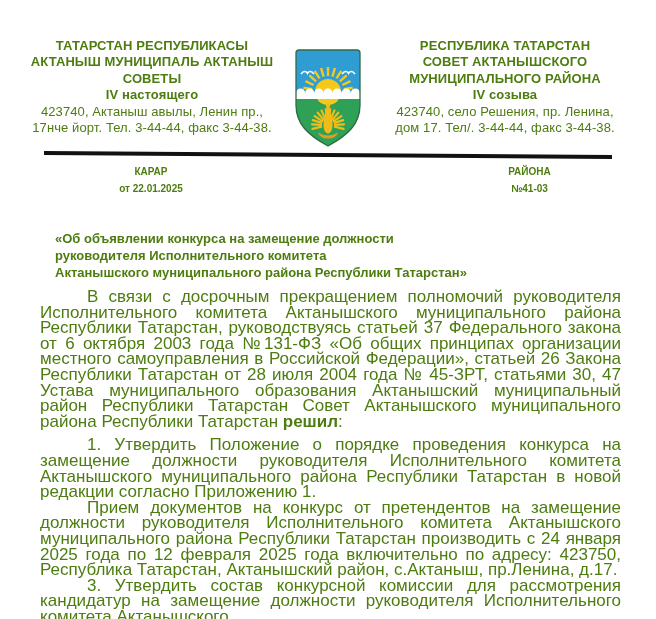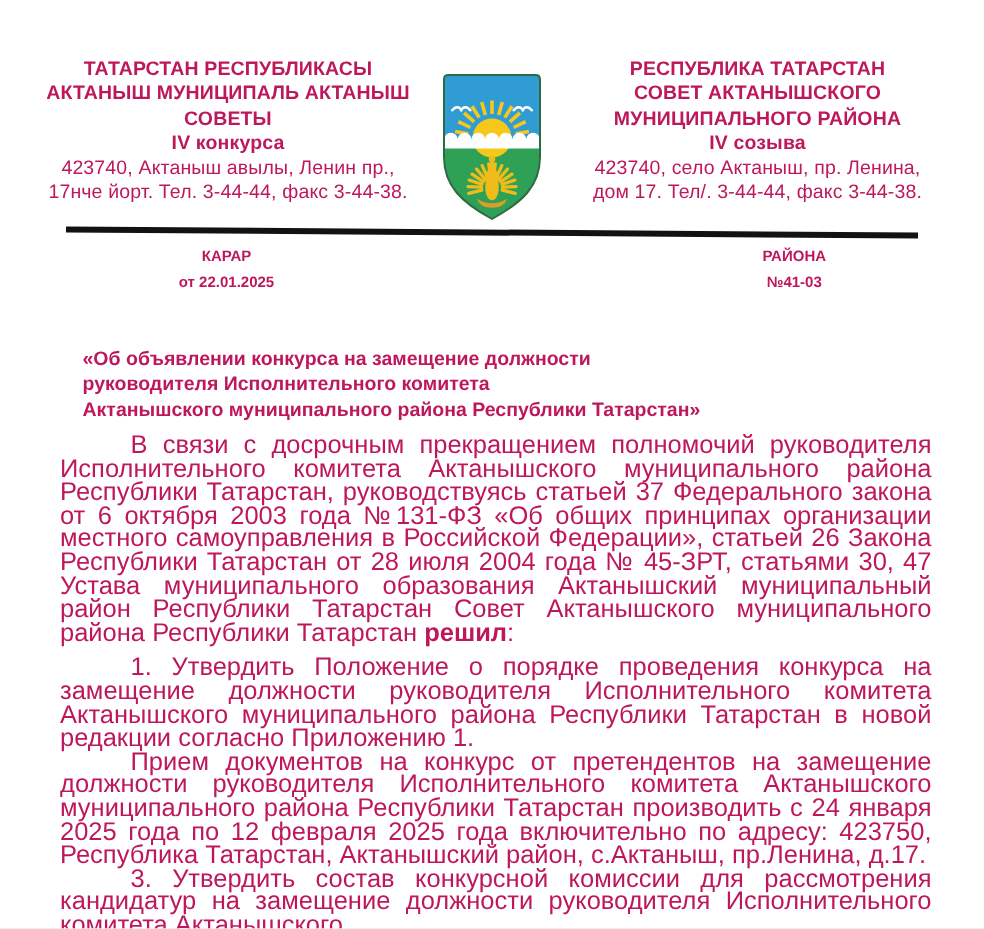--- a/index.html
+++ b/index.html
@@ -1,18 +1,18 @@
 <!DOCTYPE html>
 <html><head>
 <meta charset="utf-8">
 <style>
   html,body{margin:0;padding:0;background:#e8e8e8;}
   .page{
     position:relative;width:656px;height:619px;background:#ffffff;
-    overflow:hidden;font-family:"Liberation Sans", sans-serif;color:#be185d;
+    overflow:hidden;font-family:"Liberation Sans", sans-serif;color:#4d7c0f;
     margin:0 auto;
   }
   
   .letterhead{position:absolute;top:38px;text-align:center;}
   .lh-left{left:14px;width:276px;}
   .lh-right{left:368px;width:274px;}
   .lh-line{font-size:13px;line-height:16.4px;font-weight:bold;letter-spacing:.1px;}
   .lh-line.reg{font-weight:normal;}
   
   .emblem{position:absolute;left:291px;top:47px;width:74px;height:105px;}
@@ -32,21 +32,21 @@
 </style>
 </head>
 <body>
 
 <div class="page">
 
   <div class="letterhead lh-left">
     <div class="lh-line">ТАТАРСТАН РЕСПУБЛИКАСЫ</div>
     <div class="lh-line">АКТАНЫШ МУНИЦИПАЛЬ АКТАНЫШ</div>
     <div class="lh-line">СОВЕТЫ</div>
-    <div class="lh-line">IV конкурса</div>
+    <div class="lh-line">IV настоящего</div>
     <div class="lh-line reg">423740, Актаныш авылы, Ленин пр.,</div>
     <div class="lh-line reg">17нче йорт. Тел. 3-44-44, факс 3-44-38.</div>
   </div>
 
   <svg class="emblem" viewBox="0 0 74 105" xmlns="http://www.w3.org/2000/svg">
     <defs>
       <clipPath id="shieldClip">
         <path d="M8,3 H66 Q69,3 69,6 V58 C69,77 57,88 37,99 C17,88 5,77 5,58 V6 Q5,3 8,3 Z"></path>
       </clipPath>
     </defs>
@@ -81,21 +81,21 @@
       <path fill="#df9c2a" d="M27,85.5 Q37,91.5 47,85.5 Q45,91.5 37,91.5 Q29,91.5 27,85.5 Z"></path>
     </g>
     <path d="M8,3 H66 Q69,3 69,6 V58 C69,77 57,88 37,99 C17,88 5,77 5,58 V6 Q5,3 8,3 Z" fill="none" stroke="#2e6b45" stroke-width="1.3"></path>
   </svg>
 
   <div class="letterhead lh-right">
     <div class="lh-line">РЕСПУБЛИКА ТАТАРСТАН</div>
     <div class="lh-line">СОВЕТ АКТАНЫШСКОГО</div>
     <div class="lh-line">МУНИЦИПАЛЬНОГО РАЙОНА</div>
     <div class="lh-line">IV созыва</div>
-    <div class="lh-line reg">423740, село Актаныш, пр. Ленина,</div>
+    <div class="lh-line reg">423740, село Решения, пр. Ленина,</div>
     <div class="lh-line reg">дом 17. Тел/. 3-44-44, факс 3-44-38.</div>
   </div>
 
   <div class="rule"></div>
 
   <div class="meta meta-left">
     <div>КАРАР</div>
     <div>от 22.01.2025</div>
   </div>
   <div class="meta meta-right">

